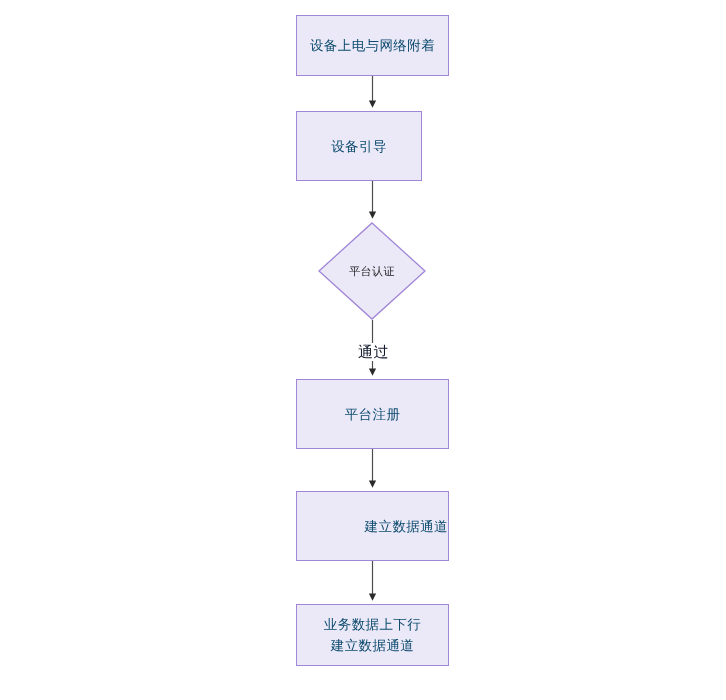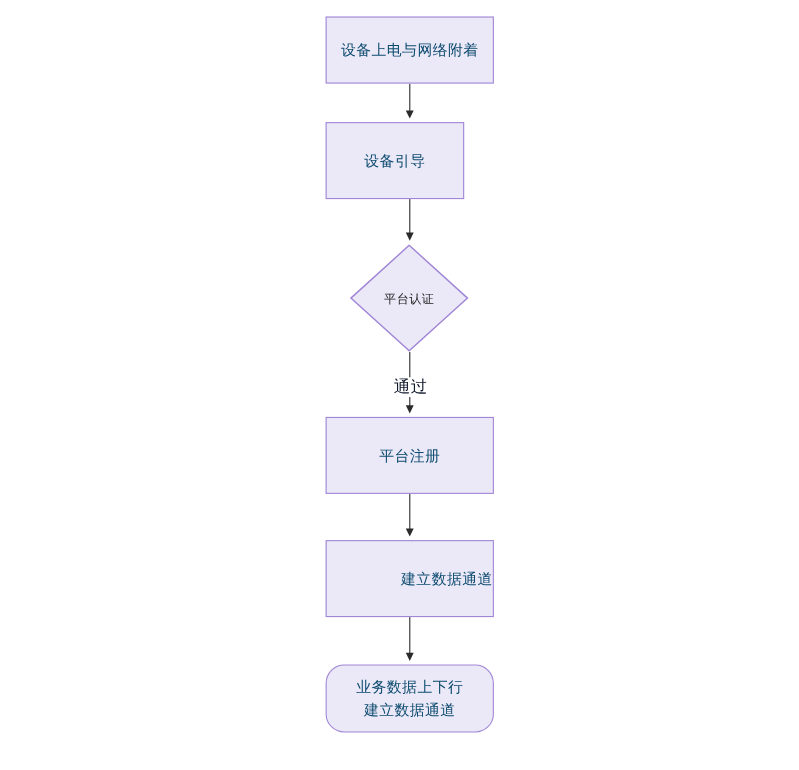--- a/index.html
+++ b/index.html
@@ -120,16 +120,16 @@
 <div class="edge-label" style="left:355px; top:343px;">通过</div>
 
 <div class="node" style="left:296px; top:379px; width:153px; height:70px;">
   <span>平台注册</span>
 </div>
 
 <div class="node" style="left:296px; top:491px; width:153px; height:70px;align-items:flex-end;">
   <span>建立数据通道</span>
 </div>
 
-<div class="node" style="left:296px; top:604px; width:153px; height:62px;border-radius:17px;">
+<div class="node" style="left:296px; top:604px; width:153px; height:62px;">
   <span>业务数据上下行</span>
   <span class="line2">建立数据通道</span>
 </div>
 
 </body></html>

